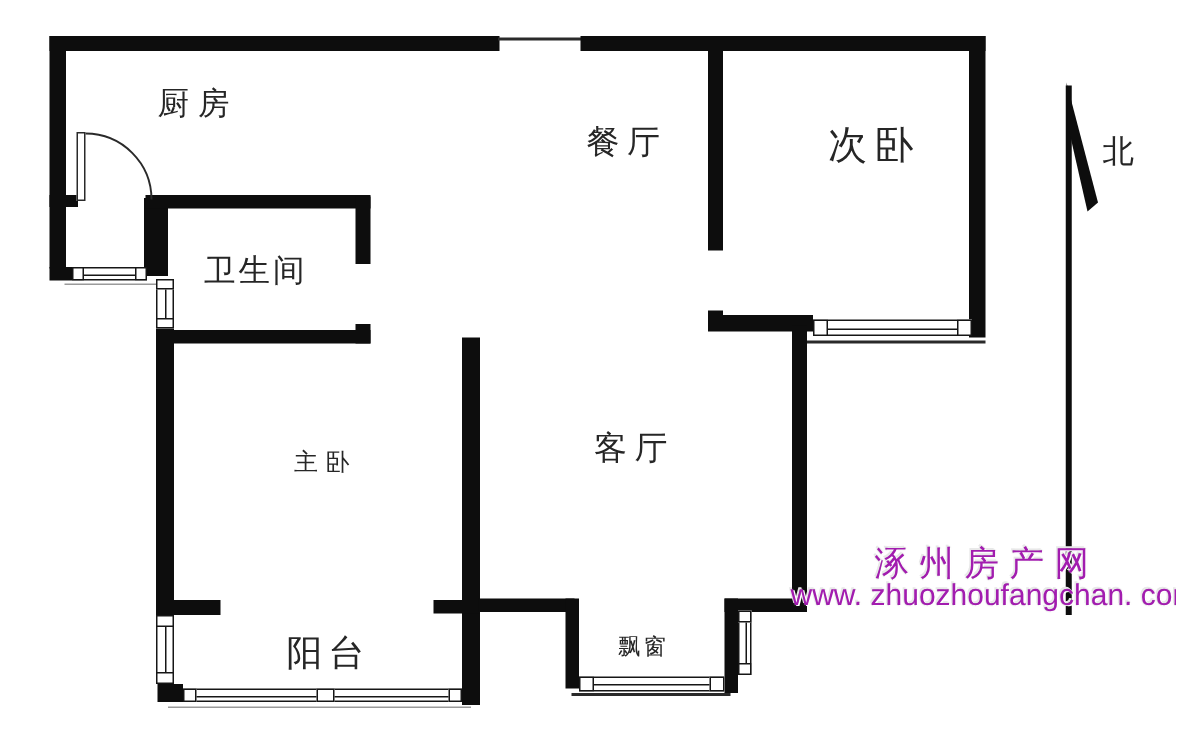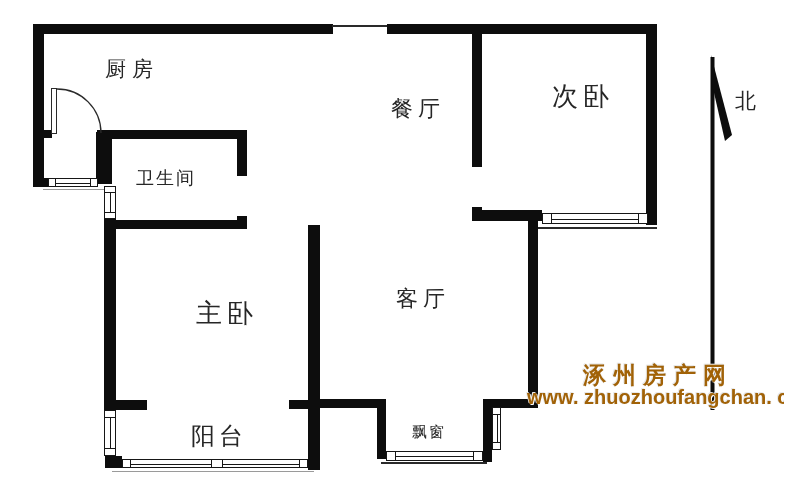--- a/index.html
+++ b/index.html
@@ -15,21 +15,21 @@
   
   .win{position:absolute;background:#fff;border:1px solid #161616;box-sizing:border-box;}
   .midh{position:absolute;left:0;right:0;top:50%;height:1px;background:#161616;}
   .midv{position:absolute;top:0;bottom:0;left:50%;width:1px;background:#161616;}
   .cap{position:absolute;background:#fff;border:1px solid #161616;box-sizing:border-box;}
   
   .leaf{position:absolute;background:#fff;border:1px solid #2a2a2a;box-sizing:border-box;}
   
   .lbl{position:absolute;color:#262626;white-space:nowrap;line-height:1.1;}
   
-  .wm{position:absolute;color:#a16207;font-weight:bold;white-space:nowrap;
+  .wm{position:absolute;color:#a21caf;font-weight:normal;white-space:nowrap;
       font-family:"Liberation Sans","DejaVu Sans",sans-serif;
       text-shadow:1px 1px 0 #ffffff,-1px -1px 0 #e8e8e8,0 0 1px #8f8f8f;}
   svg.overlay{position:absolute;left:0;top:0;pointer-events:none;}
 </style>
 </head>
 <body>
 
 <div class="stage">
 
   <div class="w" style="left:33px;top:24px;width:300px;height:10px"></div>
@@ -104,24 +104,24 @@
   <svg class="overlay" width="800" height="503" viewBox="0 0 800 503">
     <path d="M57,89 A44,44 0 0 1 101,133" fill="none" stroke="#2a2a2a" stroke-width="1.3"></path>
   </svg>
 
   <svg class="overlay" width="800" height="503" viewBox="0 0 800 503">
     <line x1="712.5" y1="57" x2="712.5" y2="410" stroke="#0d0d0d" stroke-width="4"></line>
     <polygon points="711,55 732,135 725,141 712,84" fill="#0d0d0d"></polygon>
   </svg>
 
   <span class="lbl" style="left:105px;top:58px;font-size:21px;letter-spacing:6px">厨房</span>
-  <span class="lbl" style="left:391px;top:97px;font-size:22px;letter-spacing:5px">餐厅</span>
+  <span class="lbl" style="left:391px;top:83px;font-size:22px;letter-spacing:5px">餐厅</span>
   <span class="lbl" style="left:552px;top:83px;font-size:26px;letter-spacing:5px">次卧</span>
-  <span class="lbl" style="left:136px;top:169px;font-size:18px;letter-spacing:2px">卫生间</span>
-  <span class="lbl" style="left:196px;top:300px;font-size:26px;letter-spacing:5px">主卧</span>
+  <span class="lbl" style="left:136px;top:169px;font-size:21px;letter-spacing:2px">卫生间</span>
+  <span class="lbl" style="left:196px;top:300px;font-size:16px;letter-spacing:5px">主卧</span>
   <span class="lbl" style="left:396px;top:287px;font-size:22px;letter-spacing:5px">客厅</span>
   <span class="lbl" style="left:191px;top:423px;font-size:24px;letter-spacing:4px">阳台</span>
   <span class="lbl" style="left:412px;top:424px;font-size:15px;letter-spacing:2px">飘窗</span>
   <span class="lbl" style="left:735px;top:90px;font-size:21px">北</span>
 
   <div class="wm" style="left:583px;top:360px;font-size:23px;letter-spacing:7px">涿州房产网</div>
   <div class="wm" style="left:527px;top:386px;font-size:20px;letter-spacing:0px">www. zhuozhoufangchan. com</div>
 
 </div>
 

